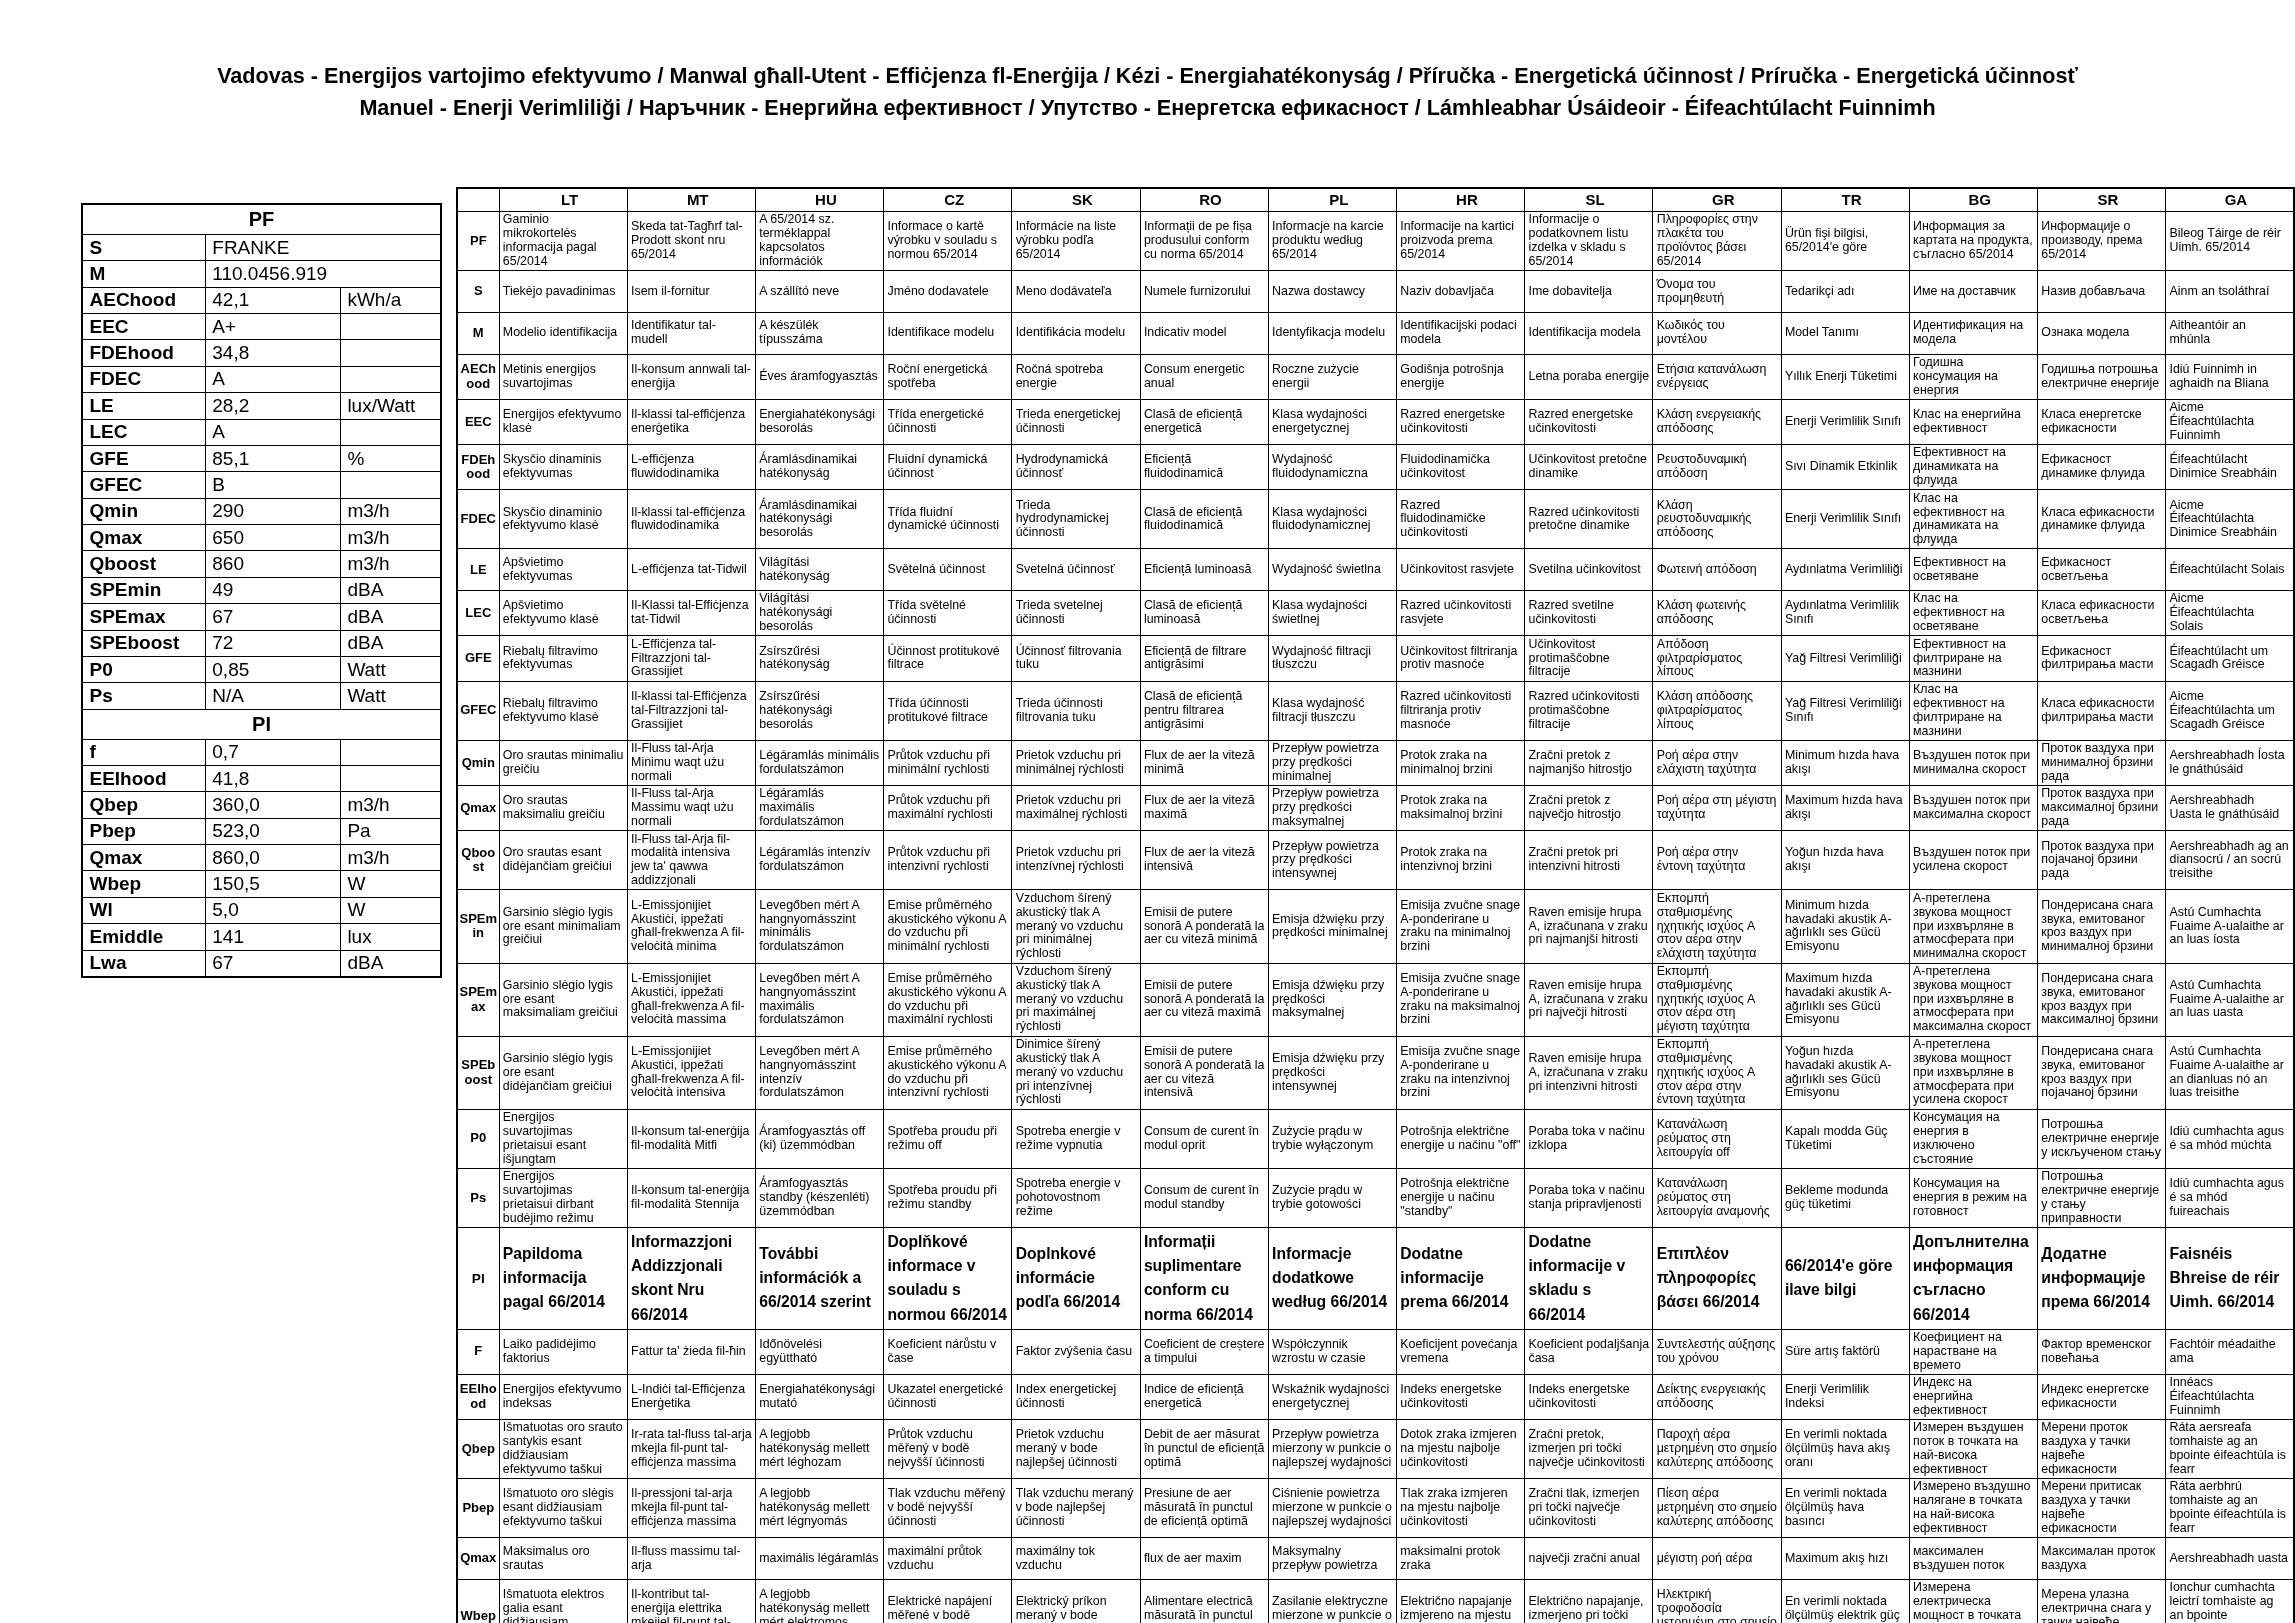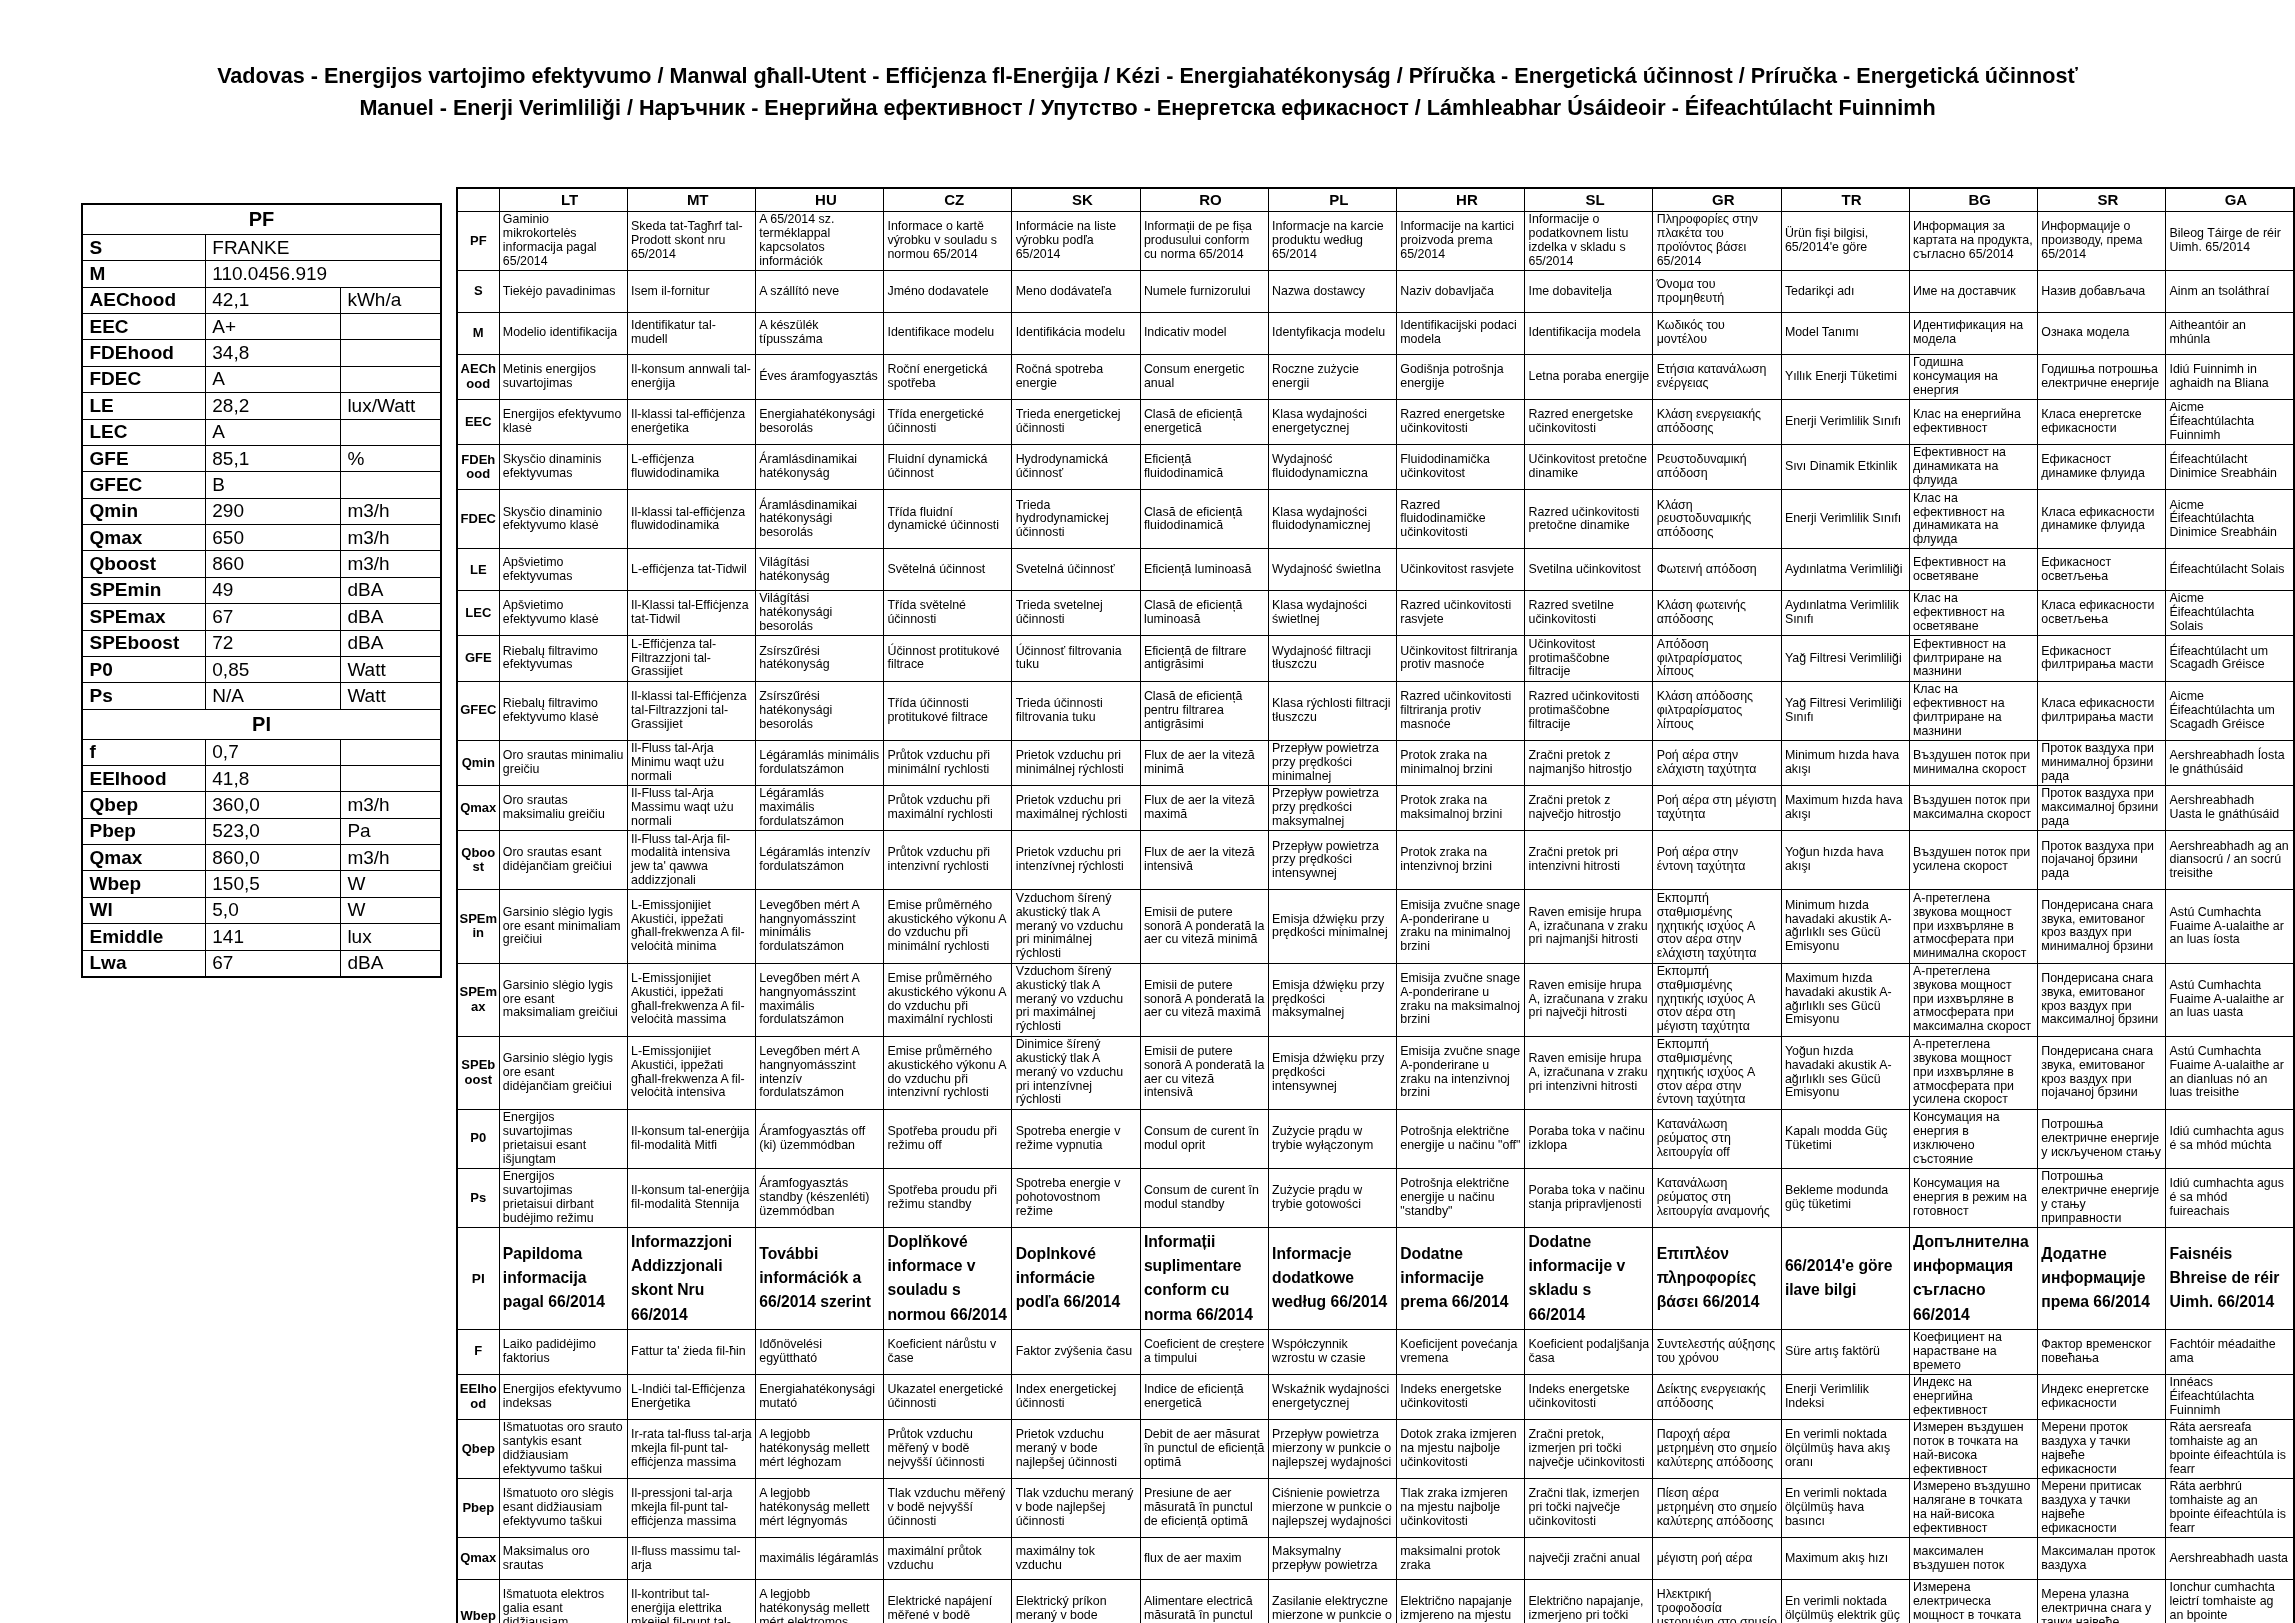--- a/index.html
+++ b/index.html
@@ -384,21 +384,21 @@
           <td>Éifeachtúlacht um Scagadh Gréisce</td>
         </tr>
         <tr>
           <td class="rid">GFEC</td>
           <td>Riebalų filtravimo efektyvumo klasė</td>
           <td>Il-klassi tal-Effiċjenza tal-Filtrazzjoni tal-Grassijiet</td>
           <td>Zsírszűrési hatékonysági besorolás</td>
           <td>Třída účinnosti protitukové filtrace</td>
           <td>Trieda účinnosti filtrovania tuku</td>
           <td>Clasă de eficiență pentru filtrarea antigrăsimi</td>
-          <td>Klasa rýchlosti filtracji tłuszczu</td>
+          <td>Klasa wydajność filtracji tłuszczu</td>
           <td>Razred učinkovitosti filtriranja protiv masnoće</td>
           <td>Razred učinkovitosti protimaščobne filtracije</td>
           <td>Κλάση απόδοσης φιλτραρίσματος λίπους</td>
           <td>Yağ Filtresi Verimliliği Sınıfı</td>
           <td>Клас на ефективност на филтриране на мазнини</td>
           <td>Класа ефикасности филтрирања масти</td>
           <td>Aicme Éifeachtúlachta um Scagadh Gréisce</td>
         </tr>
         <tr>
           <td class="rid">Qmin</td>

